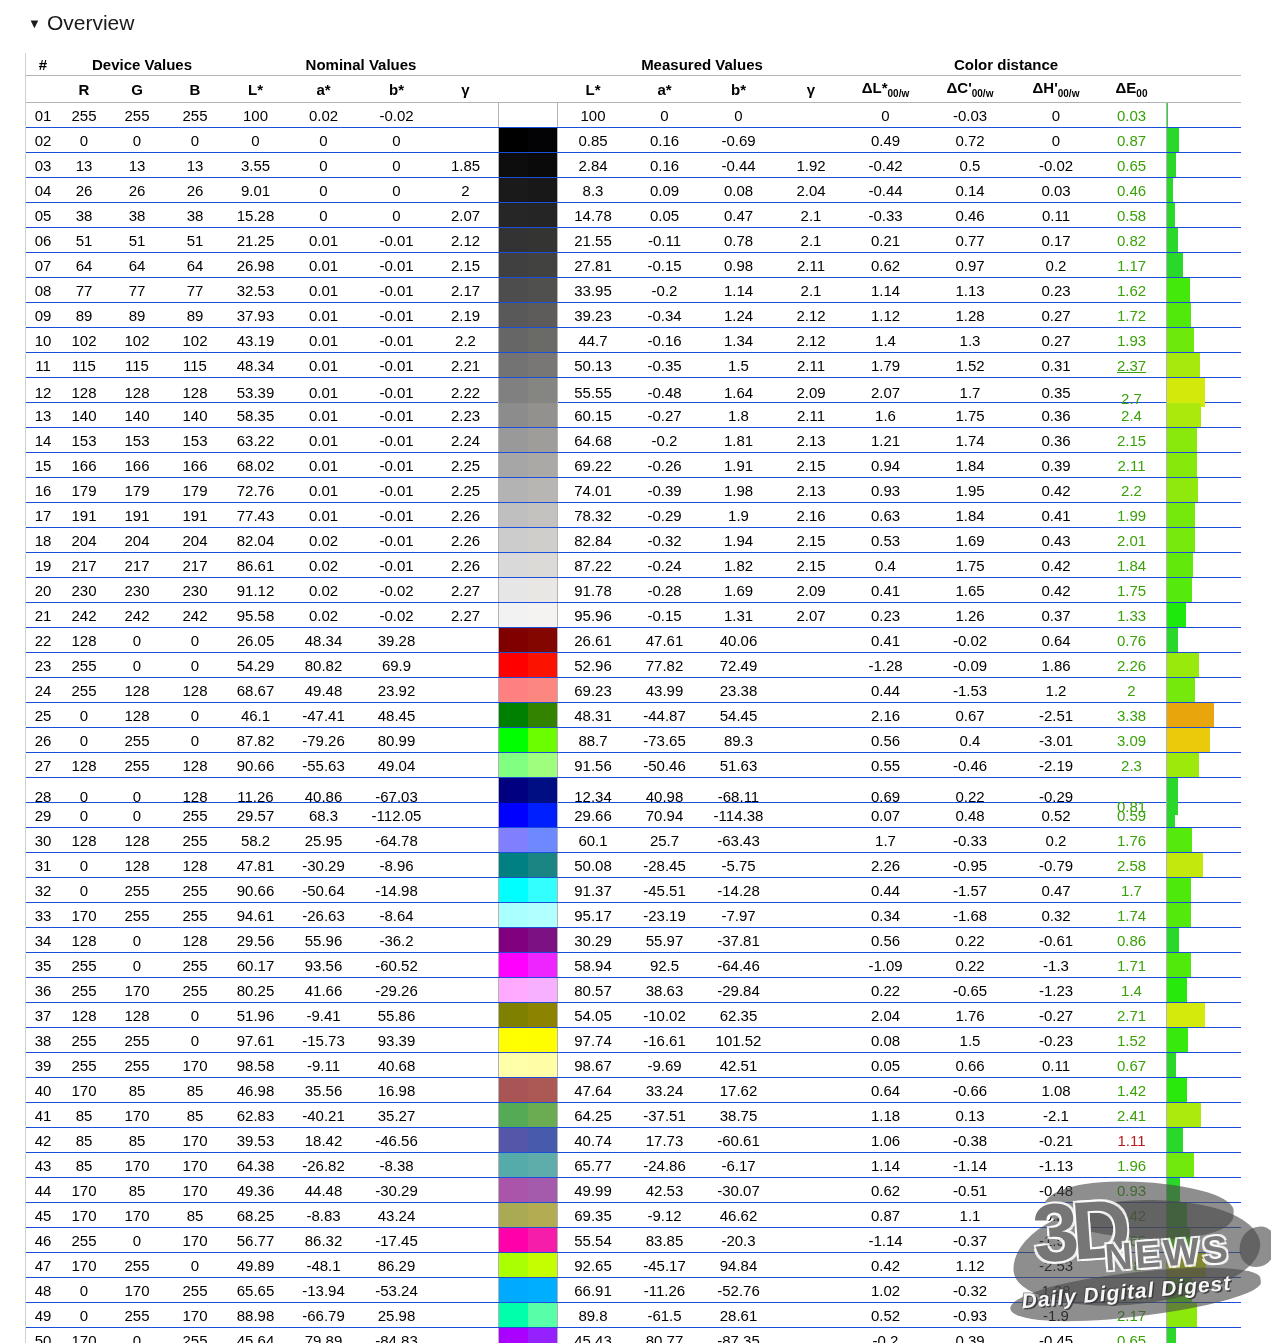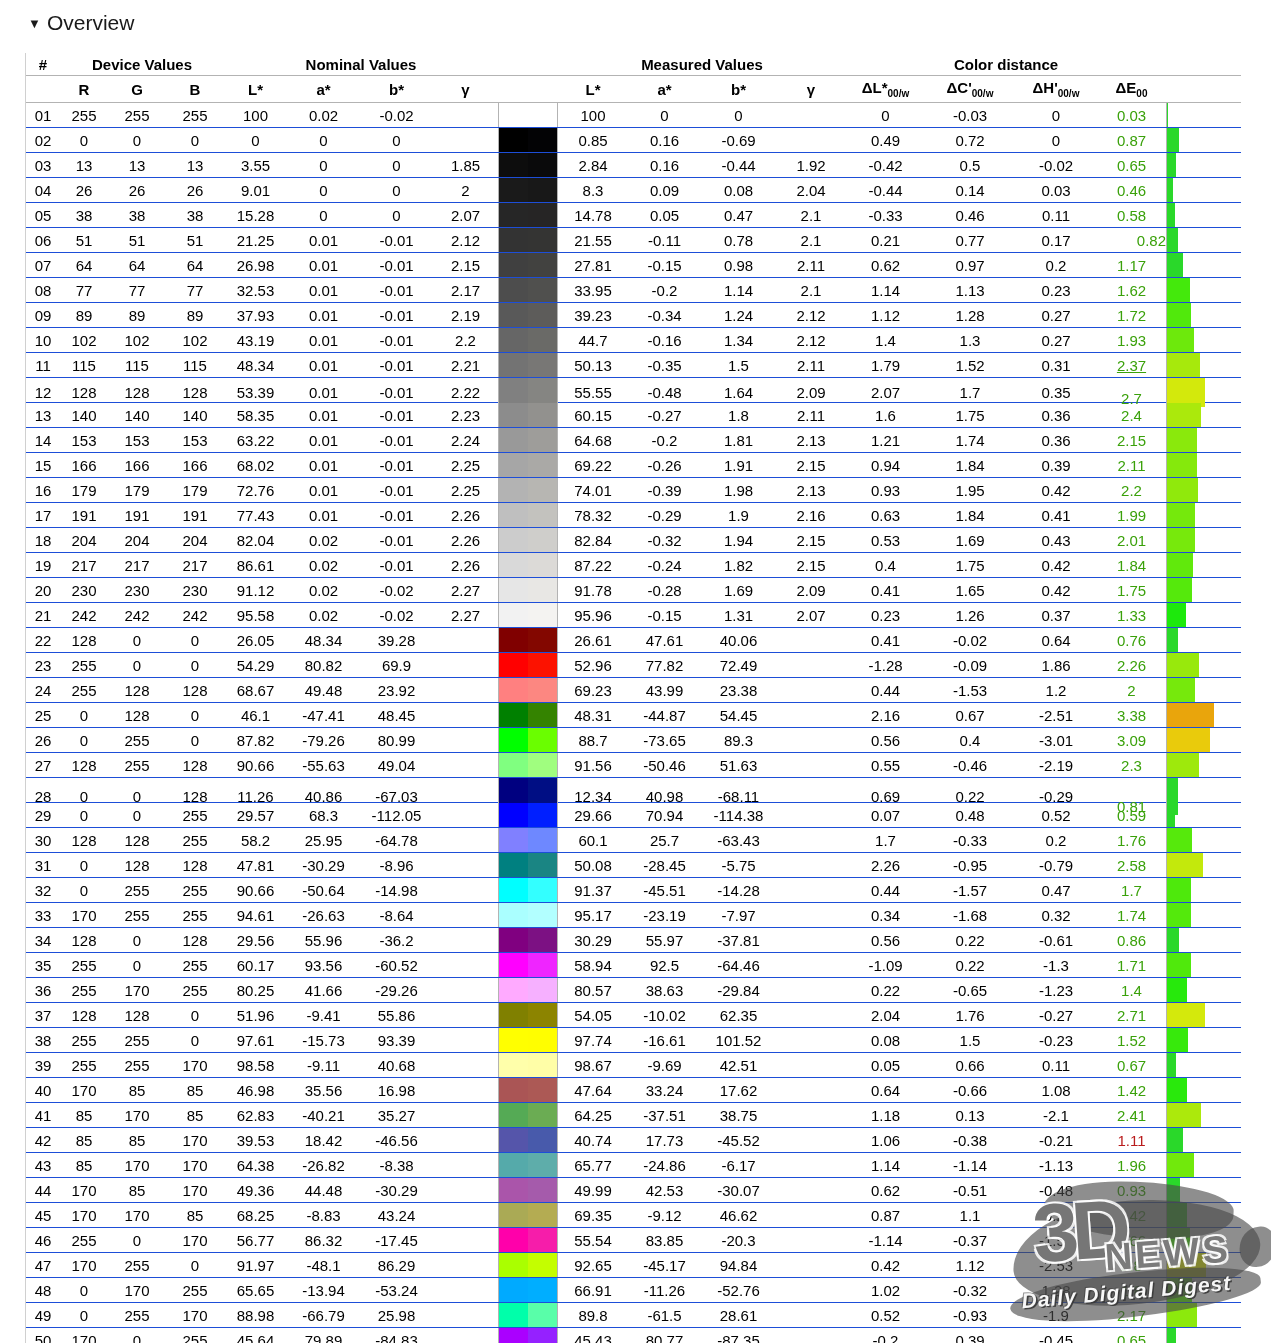--- a/index.html
+++ b/index.html
@@ -216,21 +216,21 @@
             <div class="half" style="background: rgb(51, 51, 51);"></div>
             <div class="half" style="background: rgb(52, 52, 51);"></div>
           </div>
           <div class="td">21.55</div>
           <div class="td">-0.11</div>
           <div class="td">0.78</div>
           <div class="td">2.1</div>
           <div class="td">0.21</div>
           <div class="td">0.77</div>
           <div class="td">0.17</div>
-          <div class="td de" style="color: rgb(58, 161, 10); text-align: right;">0.82</div>
+          <div class="td de" style="color: rgb(58, 161, 10);">0.82</div>
           <div class="td barcell">
             <div class="bar" style="width: 11.48px; background: rgb(42, 216, 42);"></div>
           </div>
         </div>
         <div class="tr">
           <div class="td">07</div>
           <div class="td">64</div>
           <div class="td">64</div>
           <div class="td">64</div>
           <div class="td">26.98</div>
@@ -1111,21 +1111,21 @@
           <div class="td">39.53</div>
           <div class="td">18.42</div>
           <div class="td">-46.56</div>
           <div class="td"></div>
           <div class="td swatch">
             <div class="half" style="background: rgb(85, 85, 170);"></div>
             <div class="half" style="background: rgb(72, 90, 171);"></div>
           </div>
           <div class="td">40.74</div>
           <div class="td">17.73</div>
-          <div class="td">-45.52</div>
+          <div class="td">-60.61</div>
           <div class="td"></div>
           <div class="td">1.06</div>
           <div class="td">-0.38</div>
           <div class="td">-0.21</div>
           <div class="td de" style="color: #b91c1c;">1.11</div>
           <div class="td barcell">
             <div class="bar" style="width: 15.54px; background: rgb(42, 216, 42);"></div>
           </div>
         </div>
         <div class="tr">
@@ -1226,21 +1226,21 @@
           <div class="td de" style="color: rgb(58, 161, 10);">1.66</div>
           <div class="td barcell">
             <div class="bar" style="width: 23.24px; background: rgb(73, 233, 12);"></div>
           </div>
         </div>
         <div class="tr">
           <div class="td">47</div>
           <div class="td">170</div>
           <div class="td">255</div>
           <div class="td">0</div>
-          <div class="td">91.97</div>
+          <div class="td">49.89</div>
           <div class="td">-48.1</div>
           <div class="td">86.29</div>
           <div class="td"></div>
           <div class="td swatch">
             <div class="half" style="background: rgb(170, 255, 0);"></div>
             <div class="half" style="background: rgb(196, 254, 0);"></div>
           </div>
           <div class="td">92.65</div>
           <div class="td">-45.17</div>
           <div class="td">94.84</div>

